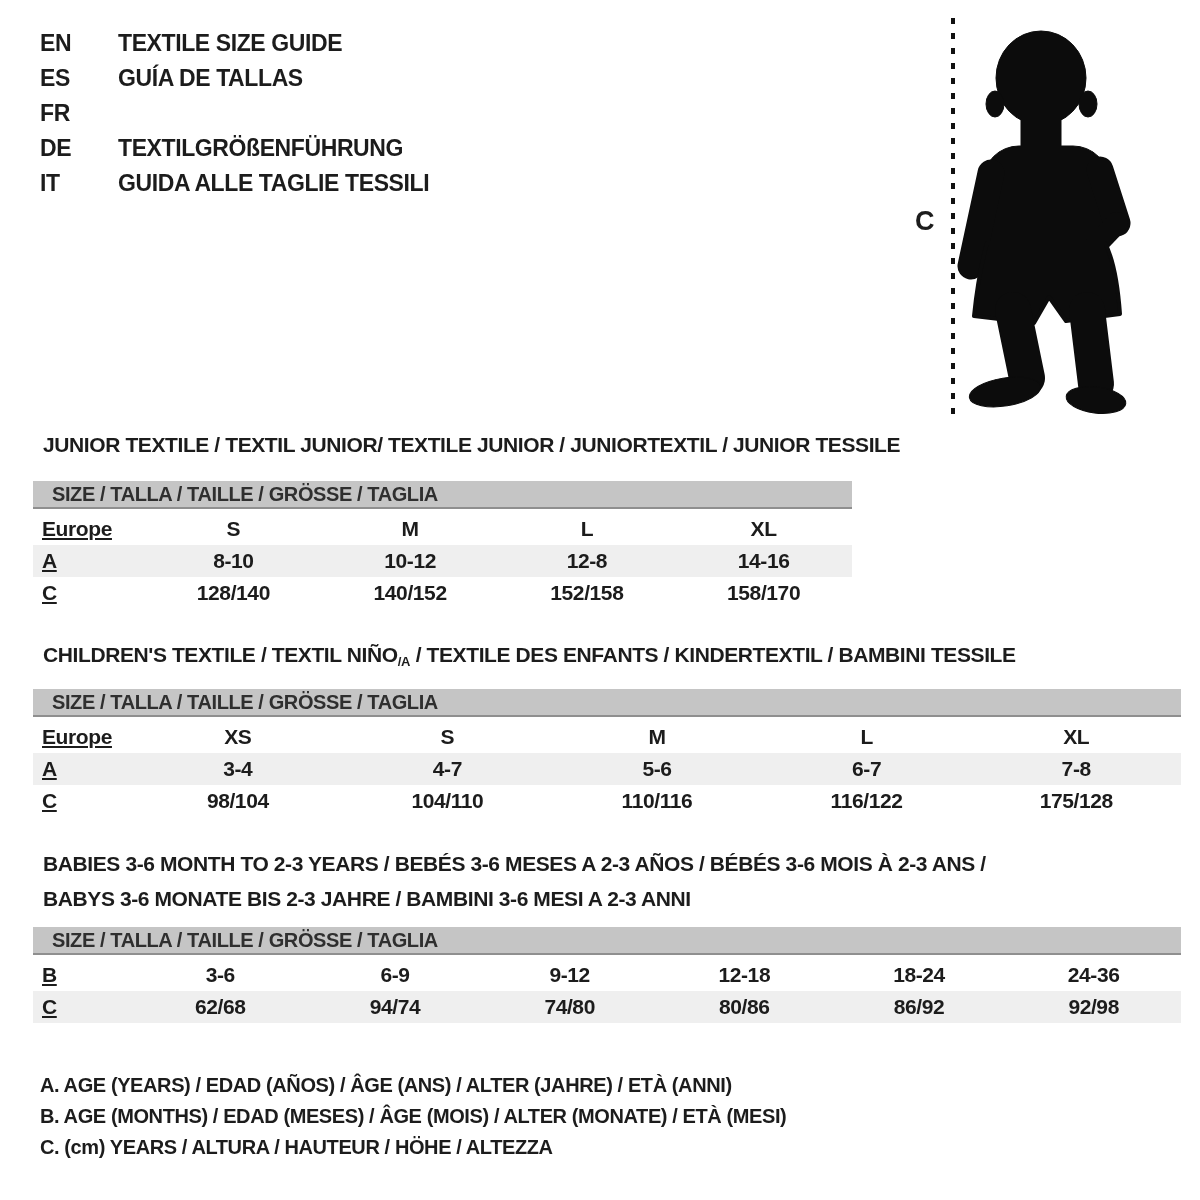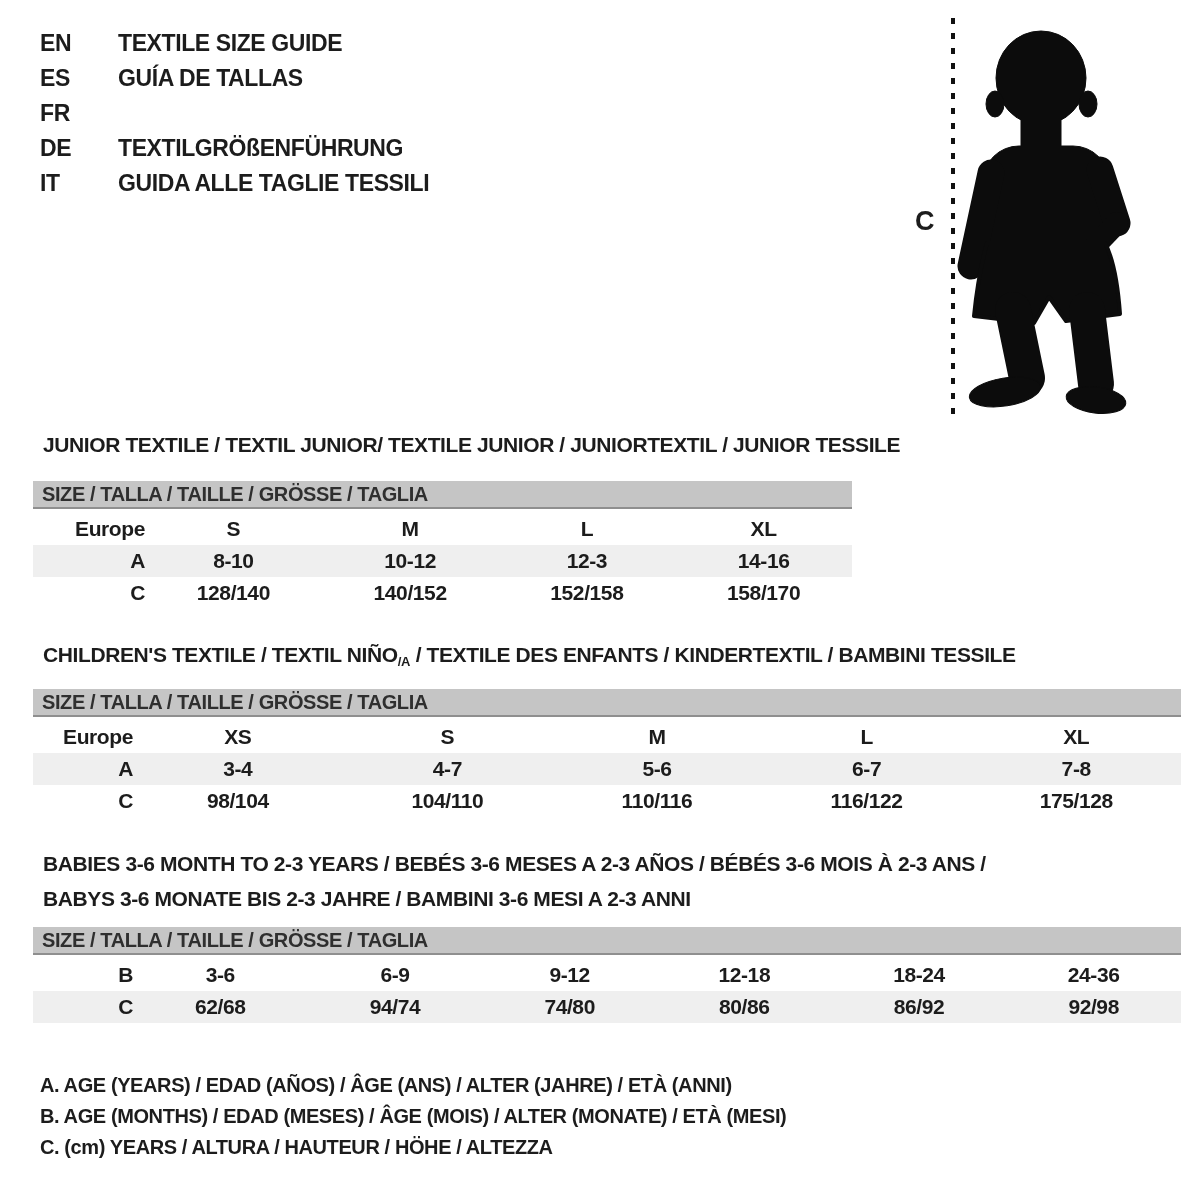--- a/index.html
+++ b/index.html
@@ -15,24 +15,24 @@
   .figure{position:absolute;left:905px;top:10px;width:250px;height:412px;}
   .c-label{position:absolute;left:10px;top:196px;font-size:27px;}
   .figure svg{position:absolute;left:30px;top:0;}
   
   .sec-title{position:absolute;left:43px;font-size:21px;white-space:nowrap;}
   .sub{font-size:13px;vertical-align:-4px;letter-spacing:-0.2px;}
   
   .size-table{position:absolute;left:33px;}
   .size-bar{
     height:26px;line-height:26px;background:#c5c5c5;border-bottom:2px solid #8f8f8f;
-    padding-left:9px;font-size:20px;color:#2f2f2f;margin-bottom:4px;
+    padding-left:19px;font-size:20px;color:#2f2f2f;margin-bottom:4px;
   }
   .trow{display:grid;height:32px;line-height:32px;font-size:21px;}
-  .trow .lbl{padding-left:9px;text-align:right;}
+  .trow .lbl{padding-left:9px;text-align:left;text-decoration:underline;}
   .trow .val{text-align:center;}
   .shaded{background:#efefef;}
   .cols-junior{grid-template-columns:112px repeat(4,1fr);}
   .cols-5{grid-template-columns:100px repeat(5,1fr);}
   .cols-6{grid-template-columns:100px repeat(6,1fr);}
   
   .babies-title{position:absolute;left:43px;font-size:21px;line-height:35px;white-space:nowrap;}
   
   .legend{position:absolute;left:40px;top:1070px;font-size:20px;line-height:31px;}
 </style>
@@ -92,21 +92,21 @@
       <span class="lbl">Europe</span>
       <span class="val">S</span>
       <span class="val">M</span>
       <span class="val">L</span>
       <span class="val">XL</span>
     </div>
     <div class="trow cols-junior shaded">
       <span class="lbl">A</span>
       <span class="val">8-10</span>
       <span class="val">10-12</span>
-      <span class="val">12-3</span>
+      <span class="val">12-8</span>
       <span class="val">14-16</span>
     </div>
     <div class="trow cols-junior">
       <span class="lbl">C</span>
       <span class="val">128/140</span>
       <span class="val">140/152</span>
       <span class="val">152/158</span>
       <span class="val">158/170</span>
     </div>
   </div>

